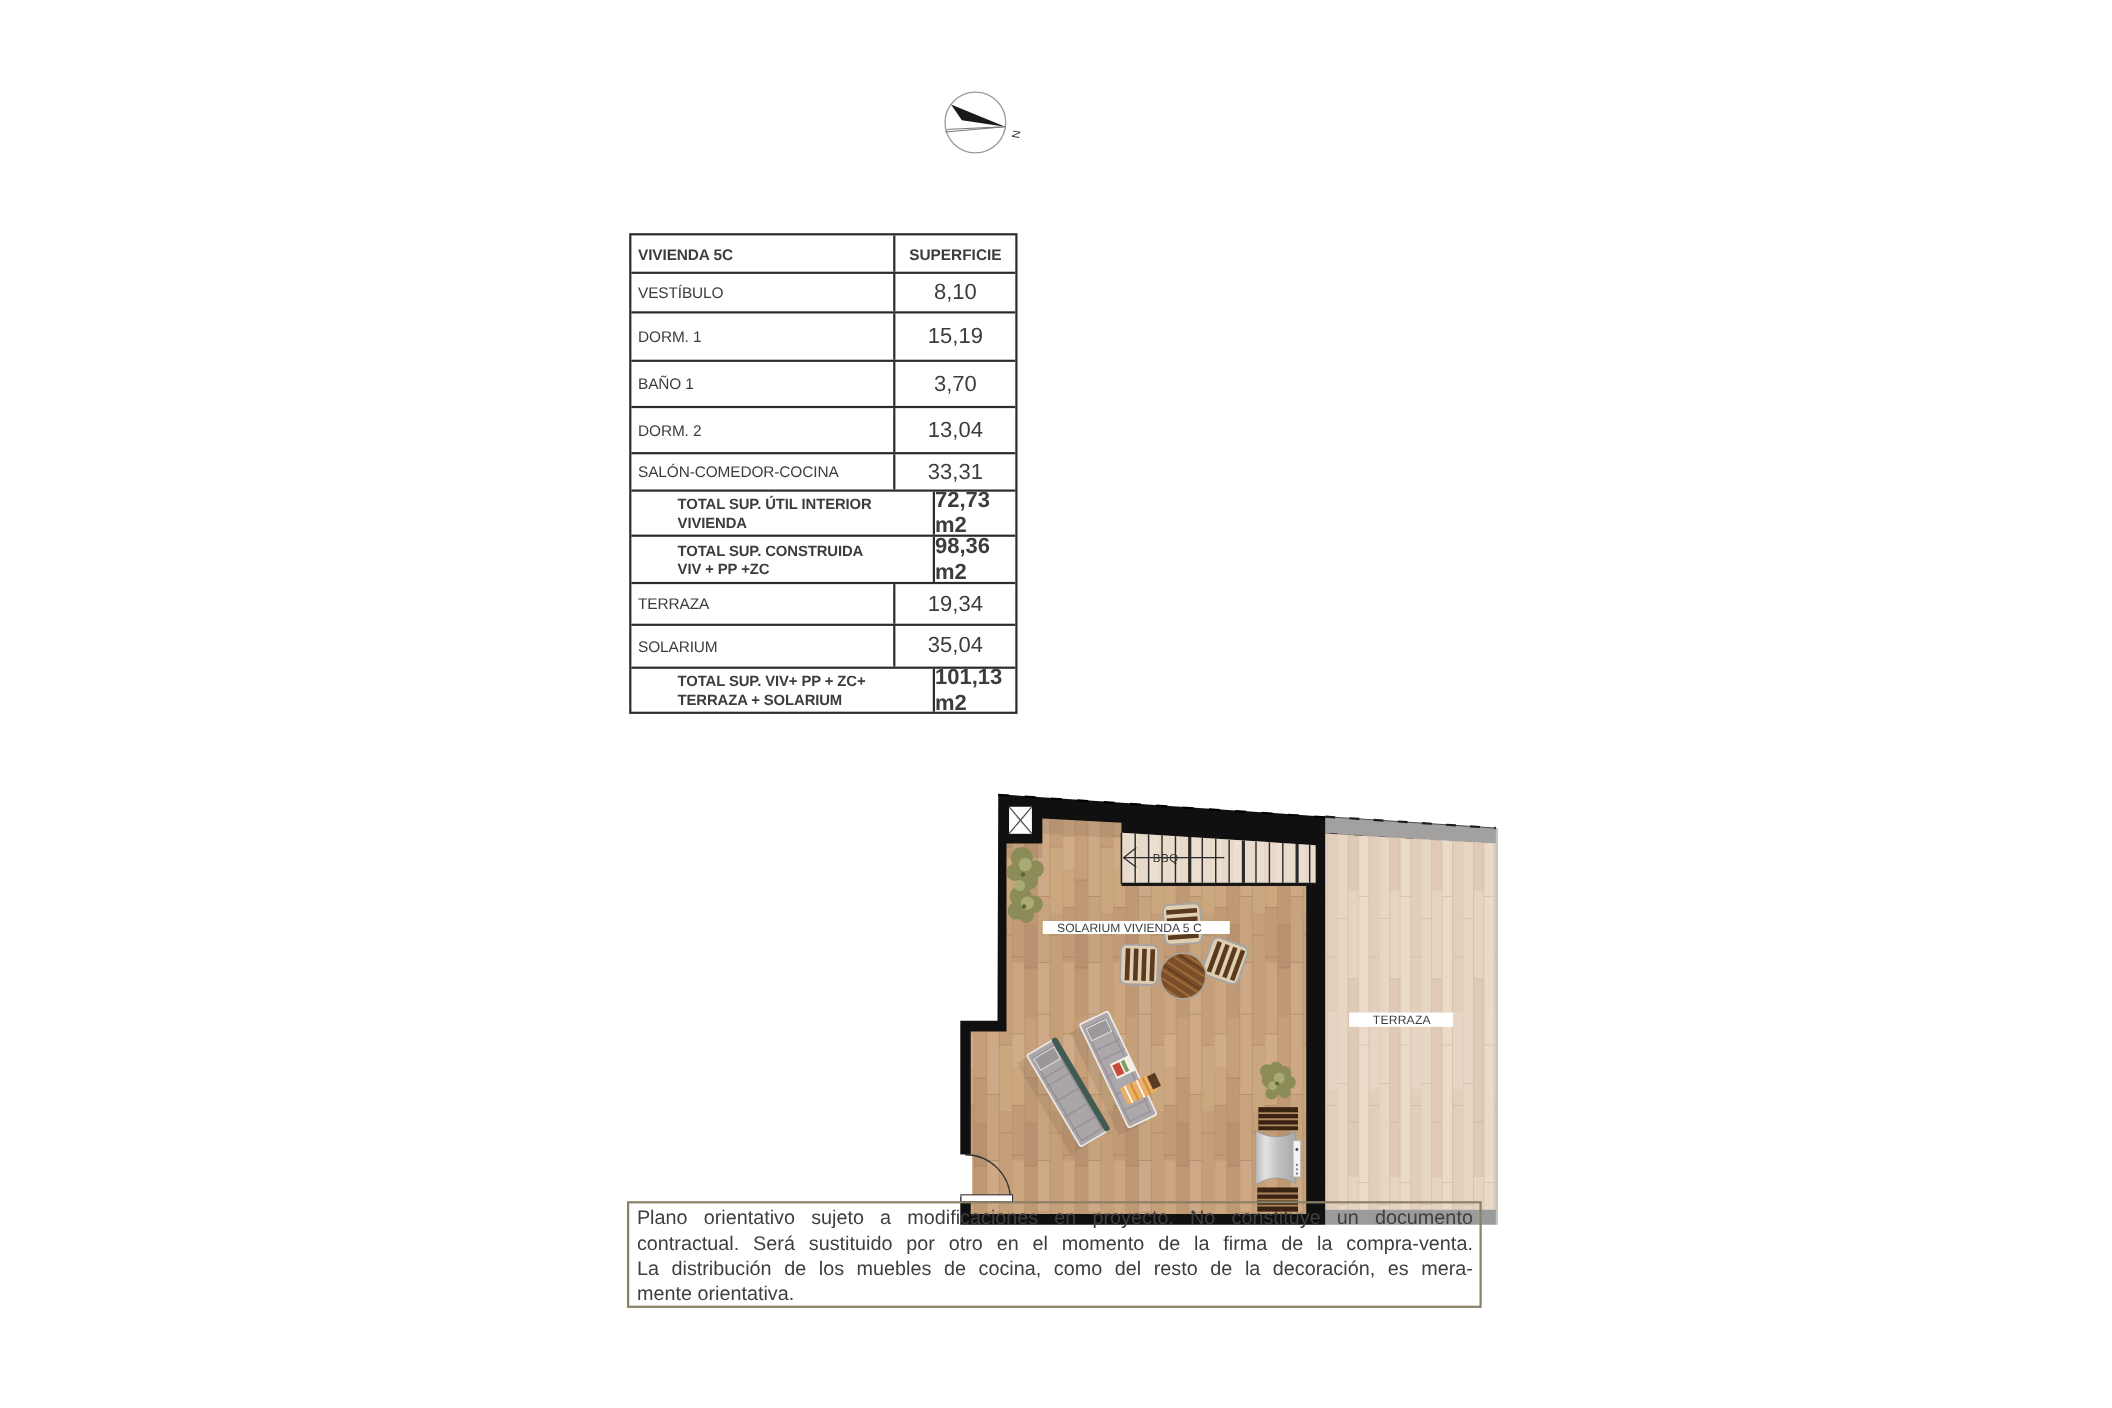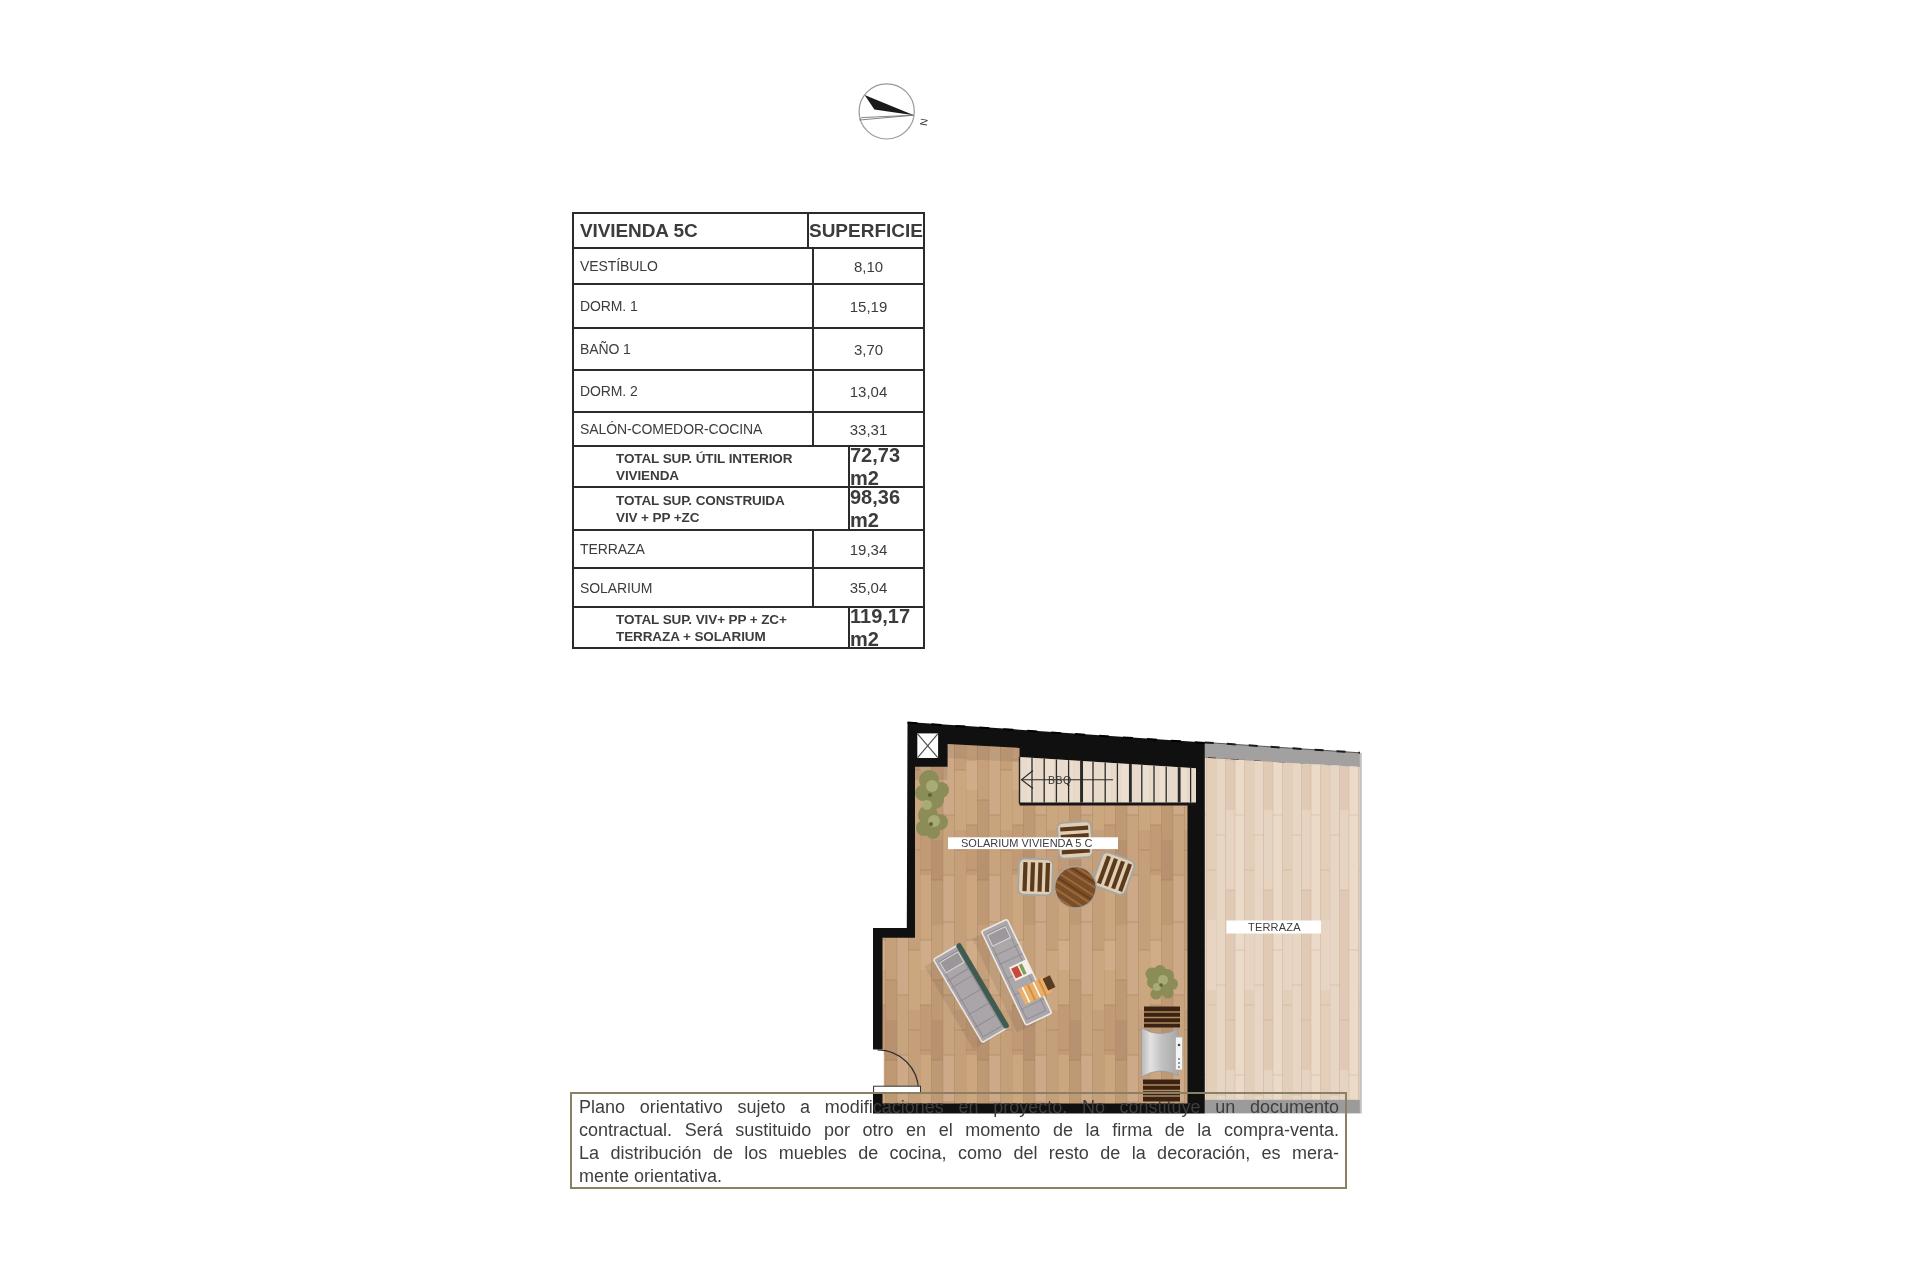--- a/index.html
+++ b/index.html
@@ -3,23 +3,23 @@
 <meta charset="utf-8">
 <style>
   html,body{margin:0;padding:0;background:#ffffff;}
   body{width:1920px;height:1280px;position:relative;font-family:"Liberation Sans",sans-serif;}
   .abs{position:absolute;}
   
   #areatable{left:572px;top:212px;width:349px;border:2px solid #2b2b2b;color:#3c3c3c;}
   #areatable .row{display:flex;border-top:2px solid #2b2b2b;}
   #areatable .row:first-child{border-top:none;}
   #areatable .c1{width:240px;border-right:2px solid #2b2b2b;display:flex;align-items:center;padding-left:6px;box-sizing:border-box;font-size:14px;letter-spacing:-0.1px;}
-  #areatable .c2{flex:1;display:flex;align-items:center;justify-content:center;font-size:15px;}
+  #areatable .c2{flex:1;display:flex;align-items:center;justify-content:center;font-size:20px;}
   #areatable .b{font-weight:bold;}
-  #areatable .hdr .c1,#areatable .hdr .c2{font-size:19px;}
+  #areatable .hdr .c1,#areatable .hdr .c2{font-size:14px;}
   #areatable .tot .c1{font-size:13.5px;margin-left:36px;}
   #areatable .tot .c2{font-size:20px;}
   
   #disclaimer{left:570px;top:1092px;width:760px;height:86px;border:2px solid #8a8066;color:#3e3e3e;
     font-size:18px;line-height:23px;padding:2px 6px 5px 7px;}
   #disclaimer .j{text-align:justify;text-align-last:justify;}
 </style>
 </head>
 <body>
 
@@ -82,21 +82,21 @@
       <div class="c2">19,34</div>
     </div>
 
   <div class="row" style="height:37px">
       <div class="c1">SOLARIUM</div>
       <div class="c2">35,04</div>
     </div>
 
   <div class="row tot" style="height:39px">
       <div class="c1 b" style="line-height:17px">TOTAL SUP. VIV+ PP + ZC+<br>TERRAZA + SOLARIUM</div>
-      <div class="c2 b">119,17 m2</div>
+      <div class="c2 b">101,13 m2</div>
     </div>
 </div>
 
 <svg class="abs" style="left:860px;top:712px" width="512" height="410" viewBox="860 712 512 410">
 <defs>
   <pattern id="woodS" width="46" height="180" patternUnits="userSpaceOnUse">
     <rect width="46" height="180" fill="#c6a17c"></rect>
     <rect x="0" width="11.5" height="180" fill="#cba67f"></rect>
     <rect x="11.5" width="11.5" height="180" fill="#bf9874"></rect>
     <rect x="23" width="11.5" height="180" fill="#cda987"></rect>

